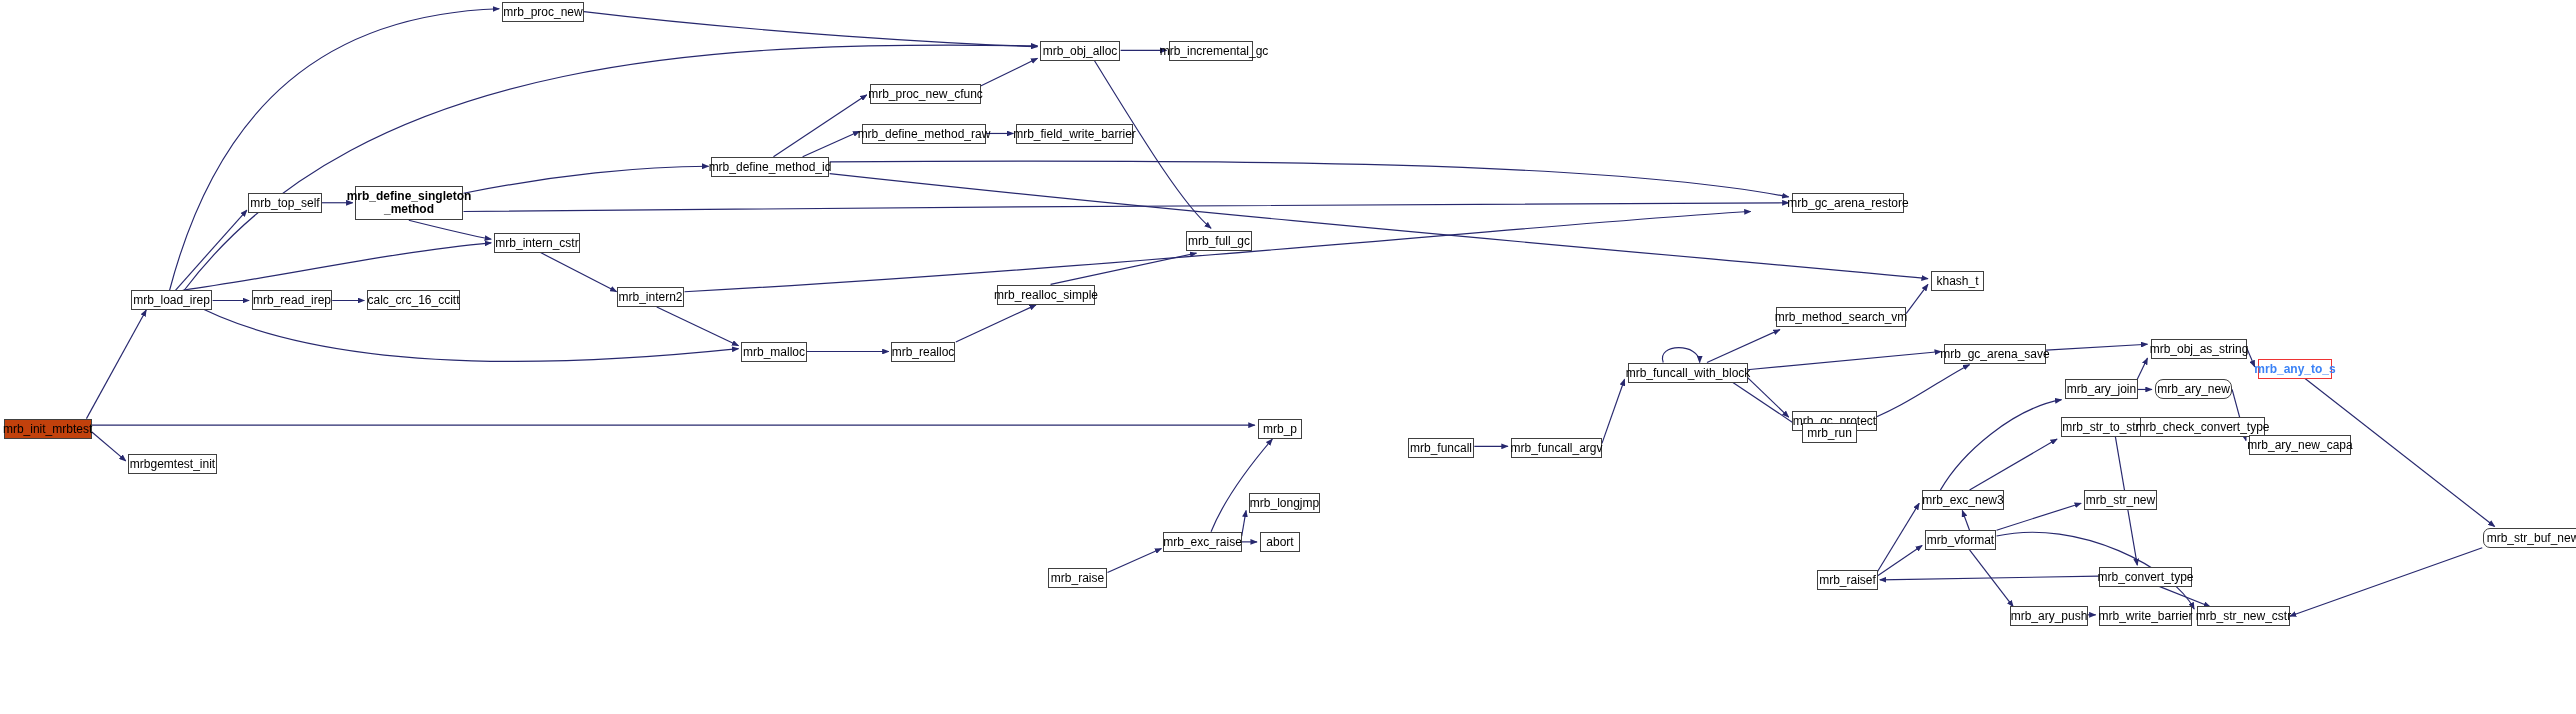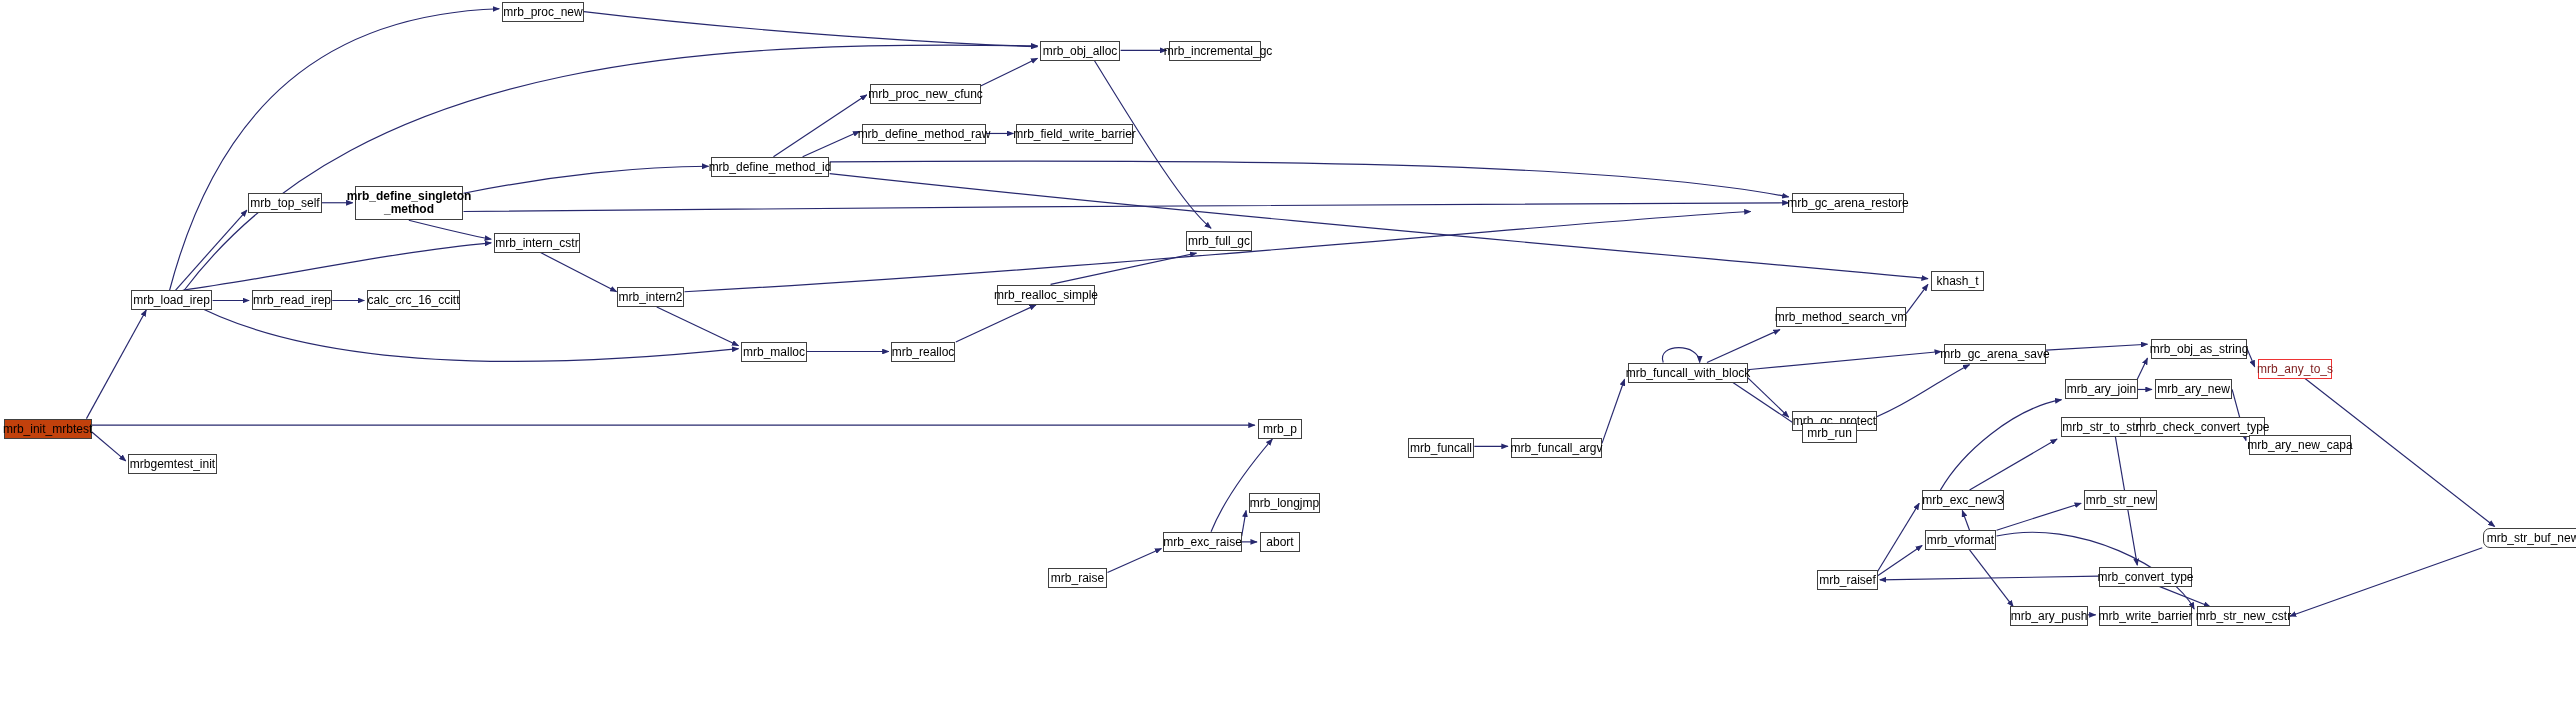--- a/index.html
+++ b/index.html
@@ -5,21 +5,21 @@
   html,body{margin:0;padding:0;background:#ffffff;}
   #canvas{position:relative;width:2576px;height:714px;background:#ffffff;
           font-family:"Liberation Sans", sans-serif;}
   #edges{position:absolute;left:0;top:0;width:2576px;height:714px;}
   .node{position:absolute;box-sizing:border-box;display:flex;align-items:center;
         justify-content:center;background:#ffffff;border:0.7px solid #404040;
         color:#000000;font-size:12px;line-height:1.05;text-align:center;
         white-space:pre-line;letter-spacing:0px;}
   .node.thick{border:1.5px solid #404040;}
   .node.root{background:#c2410c;border:1.5px solid #404040;}
-  .node.hl{border:1.5px solid #ee3333;color:#7f1d1d;}
+  .node.hl{border:1.5px solid #ee3333;color:#3b82f6;font-weight:bold;}
 </style>
 </head>
 <body>
 
 <div id="canvas">
   <svg id="edges" viewBox="0 0 3531 979" xmlns="http://www.w3.org/2000/svg">
     <defs>
       <marker id="ah" markerWidth="10" markerHeight="8" refX="9" refY="4" orient="auto" markerUnits="userSpaceOnUse">
         <path d="M0,0 L10,4 L0,8 z" fill="#27286e"></path>
       </marker>
@@ -93,21 +93,21 @@
       <div class="node root" style="left: 3.6px; top: 419px; width: 88px; height: 19.7px;">mrb_init_mrbtest</div>
       <div class="node thick" style="left: 128px; top: 454px; width: 89px; height: 19.7px;">mrbgemtest_init</div>
       <div class="node thick" style="left: 131px; top: 290px; width: 81px; height: 19.7px;">mrb_load_irep</div>
       <div class="node thick" style="left: 252px; top: 290px; width: 80px; height: 19.7px;">mrb_read_irep</div>
       <div class="node thick" style="left: 367px; top: 290px; width: 93px; height: 19.7px;">calc_crc_16_ccitt</div>
       <div class="node thick" style="left: 248px; top: 193px; width: 74px; height: 19.7px;">mrb_top_self</div>
       <div class="node thick" style="left: 355px; top: 186px; width: 108px; height: 34px; font-weight: bold;">mrb_define_singleton
 _method</div>
       <div class="node thick" style="left: 502px; top: 2.2px; width: 82px; height: 19.7px;">mrb_proc_new</div>
       <div class="node thick" style="left: 1040px; top: 41px; width: 80px; height: 19.7px;">mrb_obj_alloc</div>
-      <div class="node thick" style="left: 1169px; top: 41px; width: 92px; height: 19.7px; padding-left: 6px;">mrb_incremental_gc</div>
+      <div class="node thick" style="left: 1169px; top: 41px; width: 84px; height: 19.7px; padding-left: 6px;">mrb_incremental_gc</div>
       <div class="node thick" style="left: 870px; top: 84px; width: 111px; height: 19.7px;">mrb_proc_new_cfunc</div>
       <div class="node thick" style="left: 862px; top: 124px; width: 124px; height: 19.7px;">mrb_define_method_raw</div>
       <div class="node thick" style="left: 1016px; top: 124px; width: 117px; height: 19.7px;">mrb_field_write_barrier</div>
       <div class="node thick" style="left: 711px; top: 157px; width: 118px; height: 19.7px;">mrb_define_method_id</div>
       <div class="node thick" style="left: 1792px; top: 193px; width: 112px; height: 19.7px;">mrb_gc_arena_restore</div>
       <div class="node thick" style="left: 494px; top: 233px; width: 86px; height: 19.7px;">mrb_intern_cstr</div>
       <div class="node thick" style="left: 1186px; top: 231px; width: 66px; height: 19.7px;">mrb_full_gc</div>
       <div class="node thick" style="left: 1931px; top: 271px; width: 53px; height: 19.7px;">khash_t</div>
       <div class="node thick" style="left: 617px; top: 287px; width: 67px; height: 19.7px;">mrb_intern2</div>
       <div class="node thick" style="left: 997px; top: 285px; width: 98px; height: 19.7px;">mrb_realloc_simple</div>
@@ -116,21 +116,21 @@
       <div class="node thick" style="left: 891px; top: 342px; width: 64px; height: 19.7px;">mrb_realloc</div>
       <div class="node thick" style="left: 1944px; top: 344px; width: 102px; height: 19.7px;">mrb_gc_arena_save</div>
       <div class="node thick" style="left: 2151px; top: 339px; width: 96px; height: 19.7px;">mrb_obj_as_string</div>
       <div class="node hl" style="left: 2258px; top: 359px; width: 74px; height: 19.7px;">mrb_any_to_s</div>
       <div class="node thick" style="left: 1408px; top: 438px; width: 66px; height: 19.7px;">mrb_funcall</div>
       <div class="node thick" style="left: 1511px; top: 438px; width: 91px; height: 19.7px;">mrb_funcall_argv</div>
       <div class="node thick" style="left: 1628px; top: 363px; width: 120px; height: 19.7px;">mrb_funcall_with_block</div>
       <div class="node thick" style="left: 1792px; top: 411px; width: 85px; height: 19.7px;">mrb_gc_protect</div>
       <div class="node thick" style="left: 1802px; top: 423px; width: 55px; height: 19.7px;">mrb_run</div>
       <div class="node thick" style="left: 2065px; top: 379px; width: 73px; height: 19.7px;">mrb_ary_join</div>
-      <div class="node thick" style="left: 2155px; top: 379px; width: 77px; height: 19.7px;">mrb_ary_new</div>
+      <div class="node thick" style="left: 2155px; top: 379px; width: 77px; height: 19.7px; border-radius: 8px;">mrb_ary_new</div>
       <div class="node thick" style="left: 2061px; top: 417px; width: 80px; height: 19.7px;">mrb_str_to_str</div>
       <div class="node thick" style="left: 2140px; top: 417px; width: 125px; height: 19.7px;">mrb_check_convert_type</div>
       <div class="node thick" style="left: 2249px; top: 435px; width: 102px; height: 19.7px;">mrb_ary_new_capa</div>
       <div class="node thick" style="left: 1258px; top: 419px; width: 44px; height: 19.7px;">mrb_p</div>
       <div class="node thick" style="left: 1922px; top: 490px; width: 82px; height: 19.7px;">mrb_exc_new3</div>
       <div class="node thick" style="left: 2084px; top: 490px; width: 73px; height: 19.7px;">mrb_str_new</div>
       <div class="node thick" style="left: 1249px; top: 493px; width: 71px; height: 19.7px;">mrb_longjmp</div>
       <div class="node thick" style="left: 1163px; top: 532px; width: 79px; height: 19.7px;">mrb_exc_raise</div>
       <div class="node thick" style="left: 1260px; top: 532px; width: 40px; height: 19.7px;">abort</div>
       <div class="node thick" style="left: 1925px; top: 530px; width: 71px; height: 19.7px;">mrb_vformat</div>

